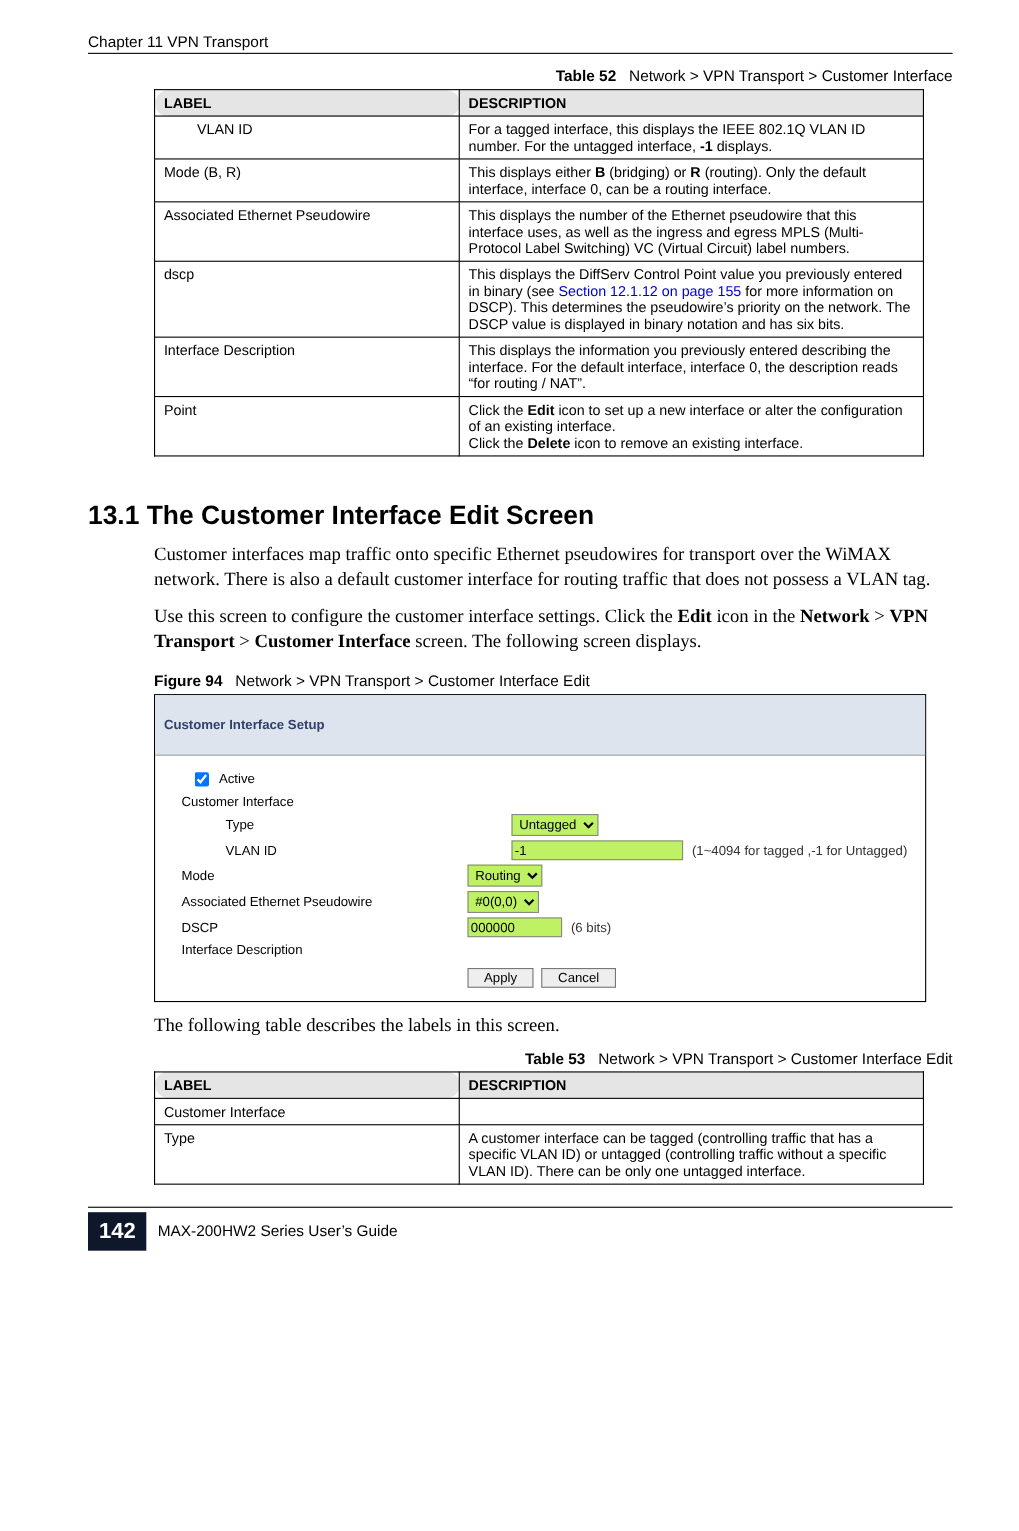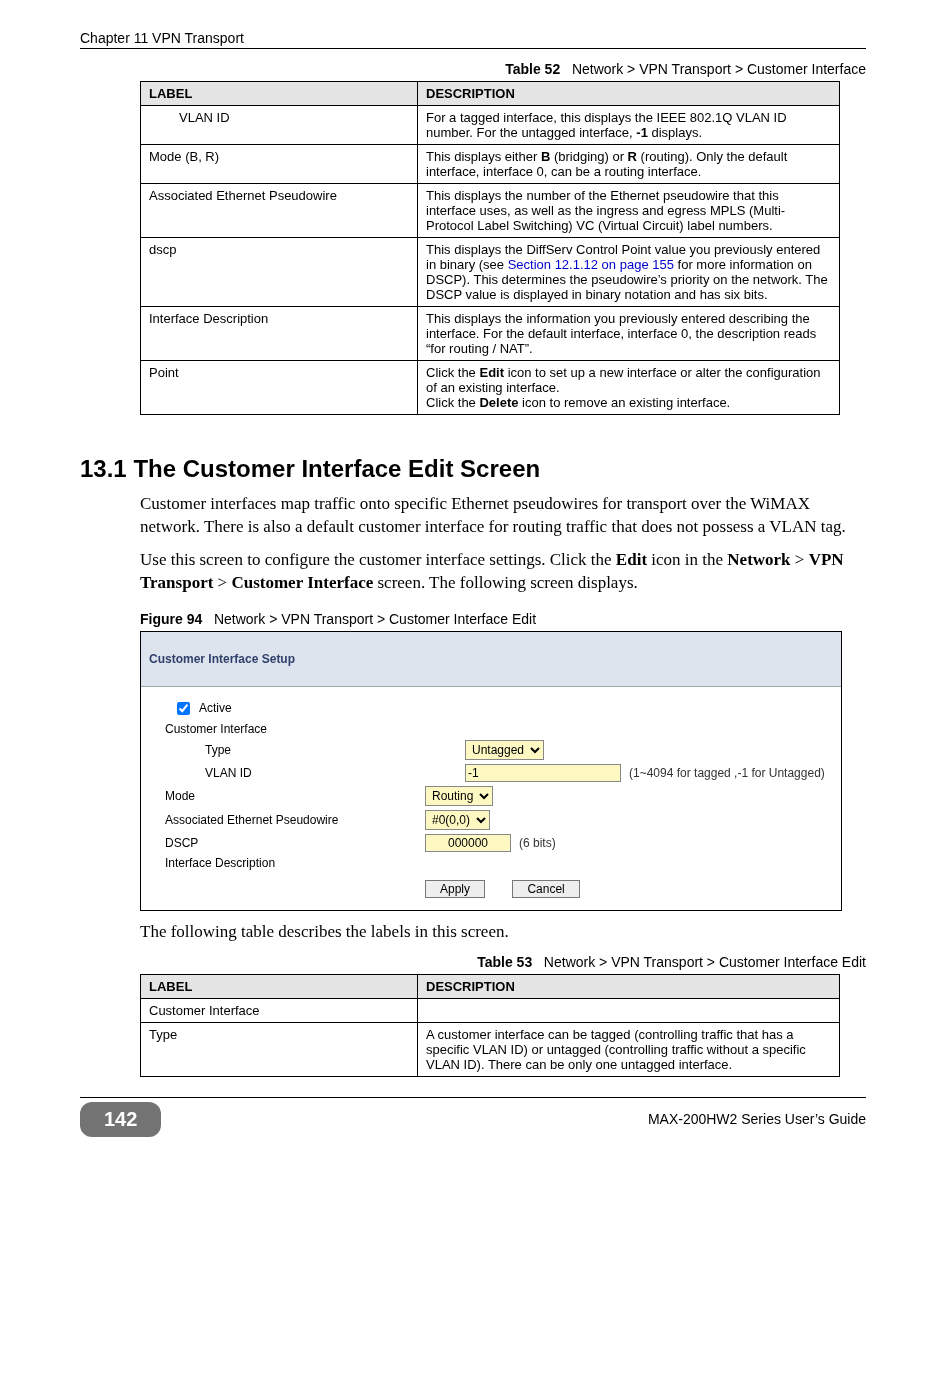--- a/index.html
+++ b/index.html
@@ -21,31 +21,30 @@
     padding-bottom: 2px;
   }
   .footer {
     border-top: 1.5px solid #000;
     margin-top: 20px;
     display: flex;
     align-items: center;
     padding-top: 4px;
   }
   .page-number-box {
-    background: #737373;
+    background: #0f172a;
     color: #fff;
     font-weight: bold;
     font-size: 20px;
-    padding: 6px 24px;
+    padding: 6px 10px;
     margin-right: 10px;
-    border-radius: 12px;
   }
   .footer-text {
     flex: 1;
-    text-align: right;
+    text-align: left;
     font-size: 14px;
   }
   .table-caption {
     font-weight: bold;
     font-size: 14px;
     margin: 10px 0 4px 60px;
     text-align: right;
   }
   .table-caption .normal { font-weight: normal; }
   table.data-table {
@@ -57,21 +56,21 @@
   table.data-table th, table.data-table td {
     border: 1.5px solid #000;
     padding: 4px 8px;
     vertical-align: top;
     text-align: left;
   }
   table.data-table th {
     background: #e5e5e5;
     font-weight: bold;
   }
-  table.data-table th.label-col { width: 260px; }
+  table.data-table th.label-col { width: 260px; border-radius: 12px; }
   .indent1 { padding-left: 30px; display: inline-block; }
   .link { color: #0000cc; }
   h2.section-title {
     font-size: 24px;
     font-weight: bold;
     margin: 40px 0 10px 0;
   }
   p.body {
     font-family: "Times New Roman", Times, serif;
     font-size: 17px;
@@ -110,32 +109,32 @@
   .screenshot .label-col-s {
     width: 260px;
     padding-left: 10px;
   }
   .screenshot .label-col-s.indent-s { padding-left: 50px; }
   .screenshot .field-col-s { flex: 1; display:flex; align-items:center; gap:8px; }
   .screenshot select, .screenshot input[type="text"] {
     font-family: Verdana, Arial, sans-serif;
     font-size: 12px;
     border: 1px solid #888;
-    background: #fef9c3;
+    background: #bef264;
     padding: 1px 2px;
   }
   .screenshot .btnrow {
     margin-top: 10px;
     padding-left: 270px;
   }
   .screenshot button {
     font-family: Verdana, Arial, sans-serif;
     font-size: 12px;
     padding: 1px 14px;
-    margin-right: 24px;
+    margin-right: 4px;
     background: #eee;
     border: 1px solid #777;
   }
   .note-s { color:#333; font-size:12px; }
   .active-row { display:flex; align-items:center; margin: 4px 0 4px 18px; }
   b { font-weight: bold; }
 </style>
 </head>
 <body>
 
@@ -234,21 +233,21 @@
       </div>
       <div class="row">
         <div class="label-col-s">Associated Ethernet Pseudowire</div>
         <div class="field-col-s">
           <select><option>#0(0,0)</option></select>
         </div>
       </div>
       <div class="row">
         <div class="label-col-s">DSCP</div>
         <div class="field-col-s">
-          <input type="text" style="width: 80px; text-align: center;" value="000000">
+          <input type="text" style="width: 80px;" value="000000">
           <span class="note-s">(6 bits)</span>
         </div>
       </div>
       <div class="row">
         <div class="label-col-s">Interface Description</div>
       </div>
       <div class="btnrow">
         <button>Apply</button>
         <button>Cancel</button>
       </div>

